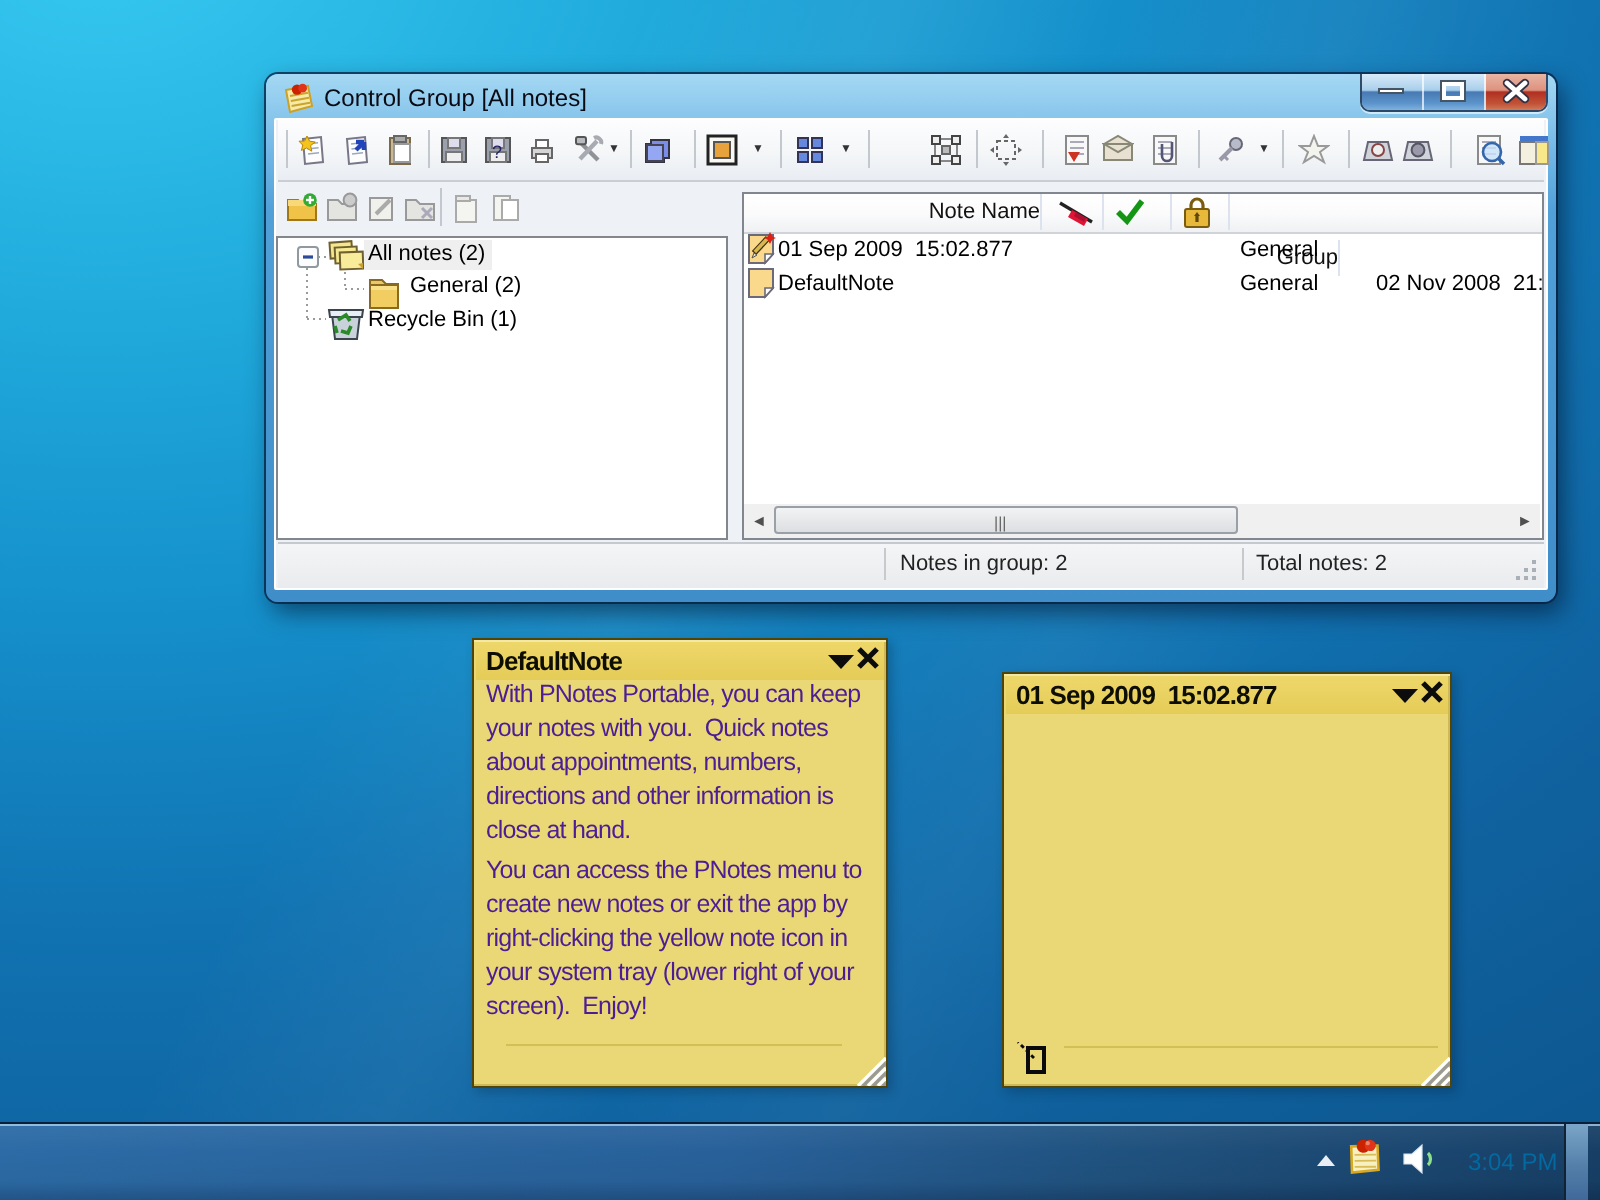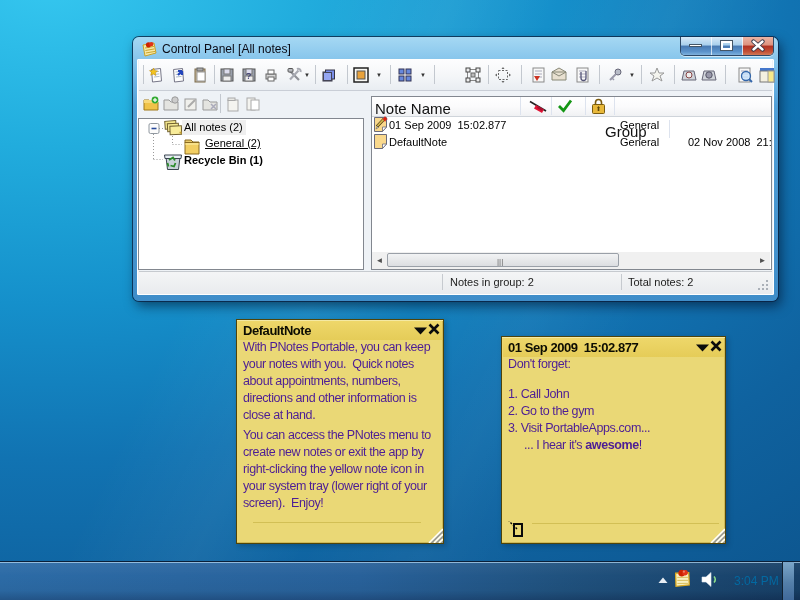--- a/index.html
+++ b/index.html
@@ -48,21 +48,21 @@
   .tarrow{position:absolute;font-size:6px;color:#333;top:12px;}
   
   .treebox{position:absolute;left:0px;top:58px;width:226px;height:152px;
     background:#fff;border:1px solid #82878f;box-sizing:border-box;}
   .listbox{position:absolute;left:233px;top:36px;width:401px;height:174px;
     background:#fff;border:1px solid #82878f;overflow:hidden;box-sizing:border-box;}
   .hdr{position:absolute;left:0;top:0;width:420px;height:19px;
     background:linear-gradient(to bottom,#ffffff 0%,#fbfbfc 50%,#f0f1f3 100%);
     border-bottom:1px solid #cfd4da;}
   .hdr .col{position:absolute;top:0;height:18px;border-right:1px solid #dde3ee;}
-  .hdrtext{font-size:15px;color:#111;padding:3px 0 0 3px;}
+  .hdrtext{font-size:11px;color:#111;padding:3px 0 0 3px;text-align:right;}
   .lrow{position:absolute;left:0;width:420px;height:17px;font-size:11px;color:#000;}
   .hsb{position:absolute;left:0px;top:155px;width:398px;height:17px;
     background:#f0f0f0;}
   .sbarrow{position:absolute;top:2px;width:15px;height:13px;color:#505050;font-size:8px;text-align:center;line-height:13px;}
   .sbthumb{position:absolute;left:15px;top:1px;width:232px;height:14px;
     background:linear-gradient(to bottom,#f2f3f4,#dcdee1);border:1px solid #9aa0a8;border-radius:2px;box-sizing:border-box;}
   
   .status{position:absolute;left:1px;right:1px;bottom:0px;height:22px;
     background:linear-gradient(to bottom,#f4f5f6,#e9ebee);border-top:1px solid #c6cacf;
     font-size:11px;color:#222;}
@@ -86,21 +86,21 @@
 <div class="win">
 
   <svg class="abs" style="left:8px;top:4px" width="17" height="16" viewBox="0 0 17 16">
     <polygon points="2,4 13,2 15,12 4,15" fill="#f7e9a8" stroke="#c9a227" stroke-width="1"></polygon>
     <line x1="4" y1="7" x2="13" y2="5.4" stroke="#caa52c" stroke-width="1"></line>
     <line x1="4.4" y1="9.5" x2="13.5" y2="7.9" stroke="#caa52c" stroke-width="1"></line>
     <line x1="4.8" y1="12" x2="14" y2="10.4" stroke="#caa52c" stroke-width="1"></line>
     <circle cx="7.5" cy="3.8" r="2.6" fill="#cc2200"></circle>
     <circle cx="10.3" cy="3.1" r="2.2" fill="#e03317"></circle>
   </svg>
-  <div class="titletext">Control Panel [All notes]</div>
+  <div class="titletext">Control Group [All notes]</div>
 
   <div class="capbtns">
     <div class="cb">
         <div class="glyph" style="left:8px;top:7px;width:13px;height:3px;background:#fff;border:1px solid #456;box-sizing:border-box;"></div>
       </div>
     <div class="cb">
         <div class="glyph" style="left:9px;top:4px;width:11px;height:9px;border:2px solid #fff;outline:1px solid #456;box-sizing:border-box;"></div>
       </div>
     <div class="cb close">
       <svg width="30" height="18" viewBox="0 0 30 18">
@@ -296,22 +296,22 @@
           <path d="M 46 35 L 46 23.5 L 60 23.5 L 60 35 Z" fill="#f2ce62" stroke="#8a6a20"></path>
           <path d="M 46.5 24 L 59.5 24 L 59.5 26 L 46.5 26 Z" fill="#f8e088"></path>
         </g>
         <g>
           <path d="M 27 38 L 41 38 L 39.5 50.5 L 28.5 50.5 Z" fill="#c9d2da" stroke="#3a4550"></path>
           <path d="M 25.5 36 L 42.5 36 L 42 39.5 L 26 39.5 Z" fill="#e8eef4" stroke="#3a4550"></path>
           <path d="M 30 41 L 34 38.5 L 36 41.5 M 36.5 44 L 35 47.5 L 31.5 46.5 M 28.5 44 L 29.5 47.5" stroke="#2a8a2a" stroke-width="1.8" fill="none"></path>
         </g>
       </svg>
       <div class="titem" style="left:43px;top:1px;background:#efefef;padding:1px 3px 2px 2px;">All notes (2)</div>
-      <div class="titem" style="left:66px;top:18px;text-decoration:underline;">General (2)</div>
-      <div class="titem" style="left:45px;top:35px;font-weight:bold;">Recycle Bin (1)</div>
+      <div class="titem" style="left:66px;top:18px;">General (2)</div>
+      <div class="titem" style="left:45px;top:35px;">Recycle Bin (1)</div>
     </div>
 
     <div class="listbox">
       <div class="hdr">
         <div class="col" style="left:0;width:148px;">
             <div class="hdrtext">Note Name</div>
           </div>
         <div class="col" style="left:148px;width:31px;"></div>
         <div class="col" style="left:179px;width:34px;"></div>
         <div class="col" style="left:213px;width:29px;"></div>
@@ -408,28 +408,20 @@
 </div>
 
 <div class="note" style="left:501px;top:336px;width:225px;height:208px;">
   <div class="ntitle">01 Sep 2009&nbsp; 15:02.877</div>
   <svg class="abs" style="right:16px;top:7px;" width="13" height="8" viewBox="0 0 13 8">
       <polygon points="0,0.5 13,0.5 6.5,7.5" fill="#0c0c0c"></polygon>
     </svg>
   <svg class="abs" style="right:3px;top:3px;" width="12" height="12" viewBox="0 0 12 12">
       <path d="M1.5 1.5 L10.5 10.5 M10.5 1.5 L1.5 10.5" stroke="#0c0c0c" stroke-width="2.6"></path>
     </svg>
-  <div class="nbody" style="top:19px;">
-    Don't forget:
-    <div style="height:13px;"></div>
-    1. Call John<br>
-    2. Go to the gym<br>
-    3. Visit PortableApps.com...<br>
-    <span style="margin-left:16px;">... I hear it's <b>awesome</b>!</span>
-  </div>
   <svg class="abs" style="left:5px;bottom:4px;" width="18" height="18" viewBox="0 0 18 18">
     <rect x="7" y="3" width="8" height="12" fill="none" stroke="#0a0a0a" stroke-width="2"></rect>
     <line x1="10" y1="8" x2="2" y2="0" stroke="#0a0a0a" stroke-width="1.4" stroke-dasharray="2 1.6"></line>
   </svg>
   <div class="nline" style="left:30px;right:6px;bottom:19px;"></div>
   <div class="grip"><svg width="16" height="16" viewBox="0 0 16 16">
         <g stroke-width="1.6" fill="none">
 <line x1="2" y1="16" x2="16" y2="2" stroke="#ffffff"></line>
 <line x1="4.5" y1="16" x2="16" y2="4.5" stroke="#97999c"></line>
 <line x1="7" y1="16" x2="16" y2="7" stroke="#ffffff"></line>

